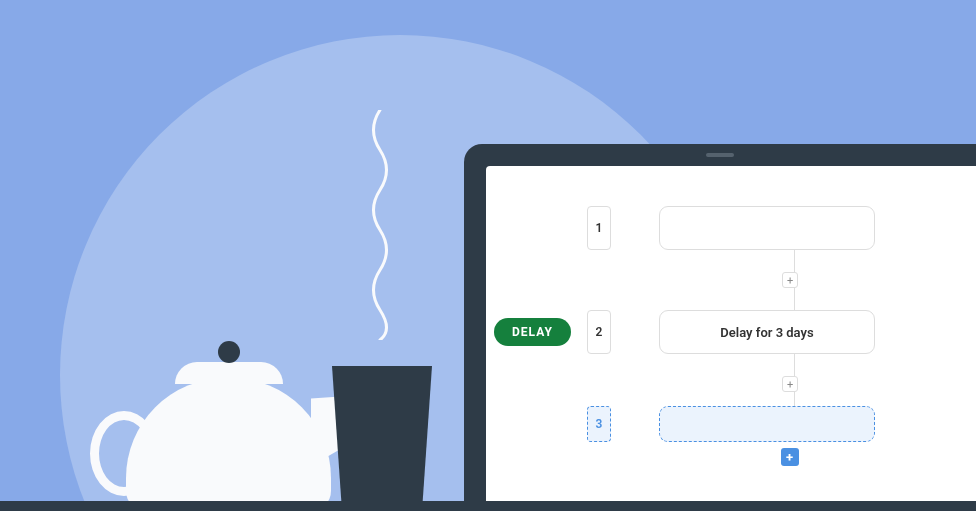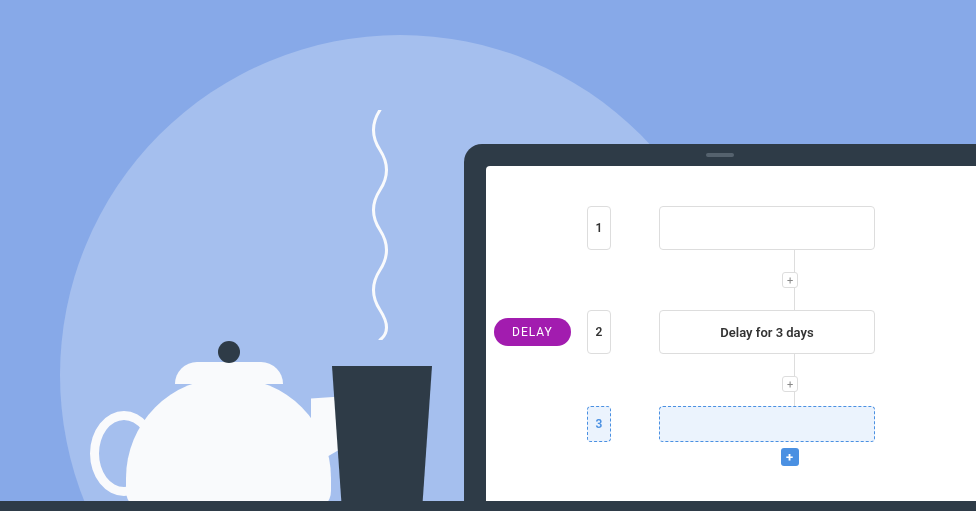--- a/index.html
+++ b/index.html
@@ -140,21 +140,21 @@
       border-radius: 4px;
       background: #FFF;
       font-size: 12px;
       font-weight: 600;
       color: #333;
     }
     .step-box {
       width: 216px;
       height: 44px;
       border: 1px solid #DDDDDD;
-      border-radius: 4px;
+      border-radius: 9px;
       background: #FFF;
       display: flex;
       align-items: center;
       justify-content: center;
       font-size: 13px;
       font-weight: 600;
       color: #333;
       margin-left: 40px;
     }
     .step-num.dashed {
@@ -202,24 +202,24 @@
       font-size: 13px;
       font-weight: 700;
       margin-left: 117px;
       margin-top: 6px;
     }
     .delay-badge {
       position: absolute;
       left: -93px;
       top: 50%;
       transform: translateY(-50%);
-      background: #a21caf;
+      background: #15803d;
       color: #FFF;
       font-size: 12px;
-      font-weight: 400;
+      font-weight: 700;
       letter-spacing: 1px;
       padding: 7px 18px;
       border-radius: 18px;
     }
     .table-area {
       position: absolute;
       left: 0;
       right: 0;
       bottom: 0;
       height: 10px;

